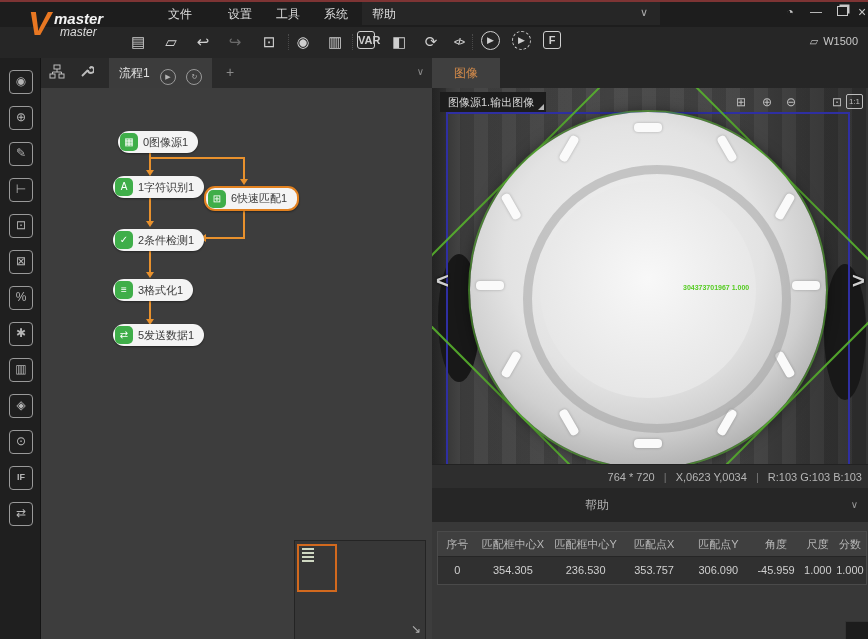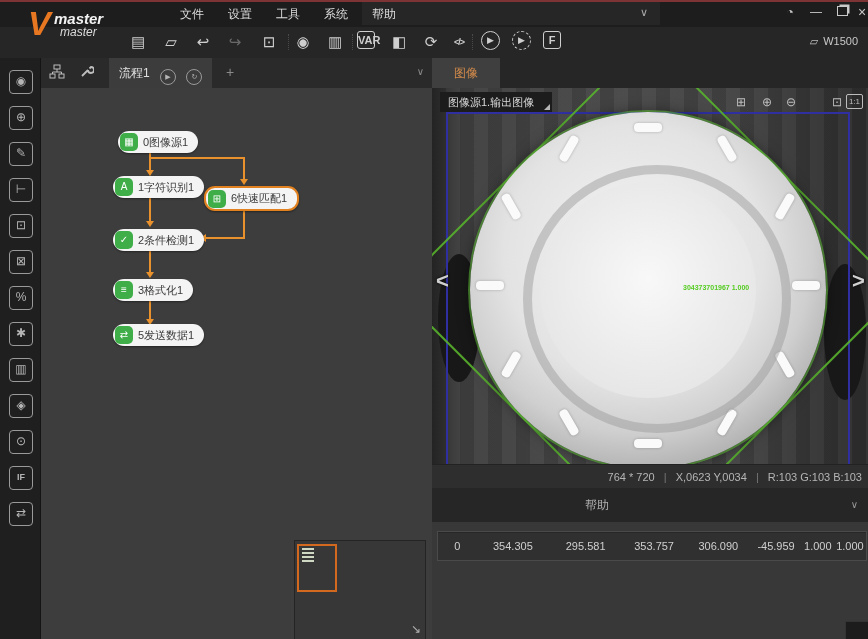--- a/index.html
+++ b/index.html
@@ -77,21 +77,21 @@
   #cap-ring{position:absolute;left:53px;top:53px;width:250px;height:250px;border-radius:50%;
             border:9px solid rgba(150,150,150,.45);background:radial-gradient(circle at 48% 42%,#f6f6f6,#e0e0e0 70%,#cycyc);}
   #cap-disk{position:absolute;left:70px;top:70px;width:216px;height:216px;border-radius:50%;
             background:radial-gradient(circle at 50% 45%,#f8f8f8,#e6e6e6 75%,#d6d6d6);}
   #cap-code{position:absolute;left:0;top:160px;width:356px;text-align:center;
             font-family:"DejaVu Sans Mono","Liberation Mono",monospace;font-size:27px;color:#8d8d8d;
             letter-spacing:3px;opacity:.85;}
   #green-note{position:absolute;left:251px;top:196px;width:120px;color:#55cc22;font-size:7px;white-space:nowrap;font-weight:700;}
   .img-chev{position:absolute;color:#d0d0d0;font-size:22px;font-weight:700;text-shadow:0 0 3px #000;}
   #src-select{position:absolute;left:8px;top:4px;height:20px;line-height:20px;background:#1c1c1c;color:#d8d8d8;
-              font-size:11px;padding:0 18px 0 8px;}
+              font-size:11px;padding:0 12px 0 8px;}
   #src-select:after{content:"";position:absolute;right:2px;bottom:2px;border-left:6px solid transparent;border-bottom:6px solid #b5b5b5;}
   .v-ico{position:absolute;top:6px;width:18px;height:16px;line-height:16px;text-align:center;color:#bdbdbd;font-size:12px;}
   .v-ico.txt{font-size:8px;border:1px solid #bdbdbd;border-radius:2px;width:15px;height:13px;line-height:13px;}
 
   #imgstatus{left:432px;top:464px;width:436px;height:24px;background:#2e2e2e;border-top:1px solid #222;
              text-align:right;line-height:24px;font-size:11px;color:#b5b5b5;padding-right:0;}
   #imgstatus span{margin-right:6px;}
   #imgstatus .sep{color:#777;}
 
   #restabs{left:432px;top:488px;width:436px;height:34px;background:#262626;border-bottom:1px solid #1b1b1b;}
@@ -111,21 +111,21 @@
 </head>
 <body>
 
 <div id="titlebar" class="abs"></div>
 <div id="menustrip" class="abs"></div>
 <div id="logo" class="abs">
   <span class="v">V</span>
   <span class="t1">master</span>
   <span class="t2">master</span>
 </div>
-<span class="menu-item abs" style="left:180px;">文件</span>
+<span class="menu-item abs" style="left:168px;">文件</span>
 <span class="menu-item abs" style="left:228px;">设置</span>
 <span class="menu-item abs" style="left:276px;">工具</span>
 <span class="menu-item abs" style="left:324px;font-family:Liberation Mono, monospace;">系统</span>
 <span class="menu-item abs" style="left:372px;">帮助</span>
 <span id="menu-chevron" class="abs">∨</span>
 <span class="winbtn" style="left:780px;">◔</span>
 <span class="winbtn" style="left:806px;">—</span>
 <span class="winbtn" style="left:832px;"><span style="display:inline-block;width:9px;height:8px;border:1.5px solid #c9c9c9;box-shadow:2px -2px 0 -0.5px #c9c9c9;"></span></span>
 <span class="winbtn" style="left:852px;font-size:14px;">×</span>
 
@@ -299,24 +299,34 @@
   <span>R:103 G:103 B:103</span>
 </div>
 
 <div id="restabs" class="abs">
   <span class="restab" style="left:140px;width:50px;">帮助</span>
   <span id="res-chevron">∨</span>
 </div>
 
 <div id="resultarea" class="abs">
   <div id="rtable">
+    <div class="trow head">
+      <span class="tcell c0">序号</span>
+      <span class="tcell c1">匹配框中心X</span>
+      <span class="tcell c2">匹配框中心Y</span>
+      <span class="tcell c3">匹配点X</span>
+      <span class="tcell c4">匹配点Y</span>
+      <span class="tcell c5">角度</span>
+      <span class="tcell c6">尺度</span>
+      <span class="tcell c7">分数</span>
+    </div>
     <div class="trow data">
       <span class="tcell c0">0</span>
       <span class="tcell c1">354.305</span>
-      <span class="tcell c2">295.581</span>
+      <span class="tcell c2">236.530</span>
       <span class="tcell c3">353.757</span>
       <span class="tcell c4">306.090</span>
       <span class="tcell c5">-45.959</span>
       <span class="tcell c6">1.000</span>
       <span class="tcell c7">1.000</span>
     </div>
   </div>
 </div>
 <div id="scrollcorner" class="abs"></div>
 

